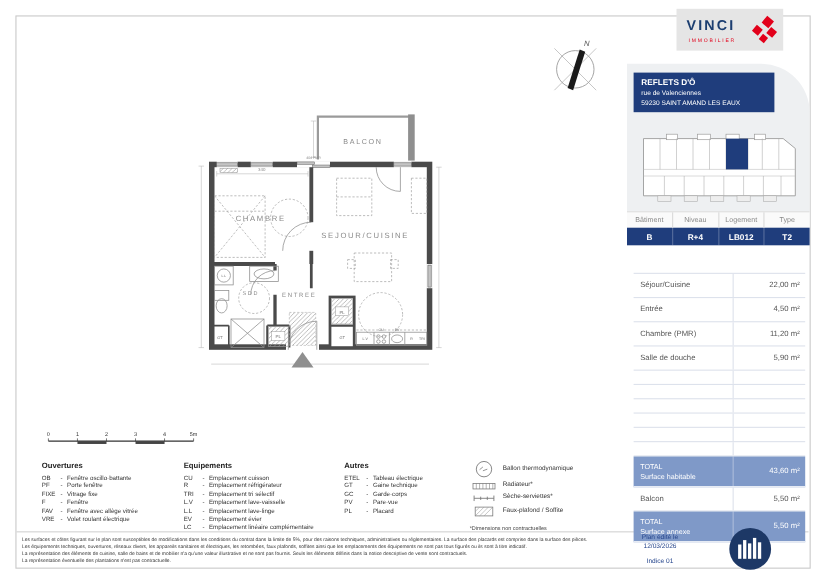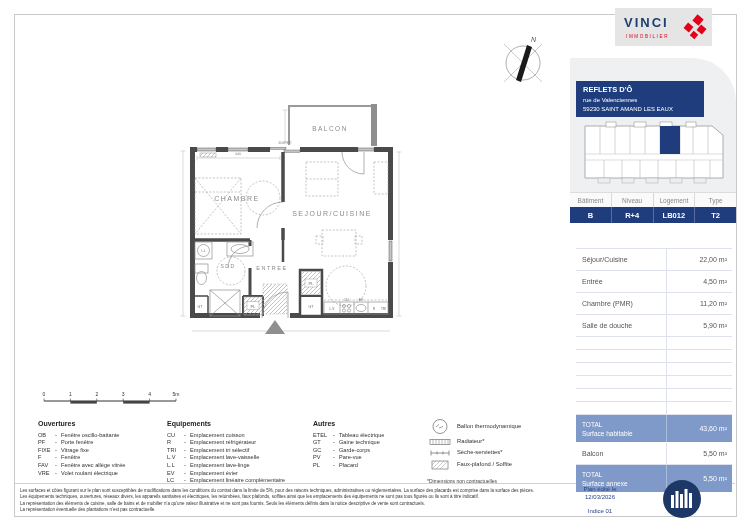--- a/index.html
+++ b/index.html
@@ -34,21 +34,21 @@
   .disclaimer{position:absolute;left:20px;top:487px;width:1420px;font-size:9px;line-height:13px;
               color:#333;transform:scale(0.5);transform-origin:0 0;}
 
   
   .gray-card{position:absolute;left:570px;top:58px;width:166px;height:134px;background:#eef0f2;
              border-radius:0 44px 0 0;}
   .vinci-box{position:absolute;left:615px;top:8px;width:97px;height:38px;background:#e5e5e5;}
   .vinci-word{position:absolute;left:9px;top:7px;font-size:13px;font-weight:bold;color:#1c3e70;letter-spacing:2px;}
   .vinci-sub{position:absolute;left:11px;top:26px;font-size:4.6px;color:#e2001a;letter-spacing:1.6px;}
   .vinci-mark{position:absolute;right:5px;top:4px;}
-  .proj-box{position:absolute;left:576px;top:81px;width:128px;height:36px;background:#1f3d7c;color:#fff;
+  .proj-box{position:absolute;left:576px;top:66px;width:128px;height:36px;background:#1f3d7c;color:#fff;
             padding:4px 0 0 7px;box-sizing:border-box;}
   .proj-name{font-size:7.5px;font-weight:bold;margin-bottom:2px;}
   .proj-addr{font-size:6px;line-height:8.5px;}
   .key-plan{position:absolute;left:582px;top:118px;width:146px;height:70px;}
 
   .unit-table{position:absolute;left:570px;top:192px;width:166px;}
   .unit-head{display:flex;height:14px;background:#fafafa;border-top:1px solid #ddd;}
   .unit-head .uc{flex:1;display:flex;align-items:center;justify-content:center;
                  font-size:6.5px;color:#8a8a8a;border-left:1px solid #d9d9d9;}
   .unit-head .uc:first-child{border-left:none;}

